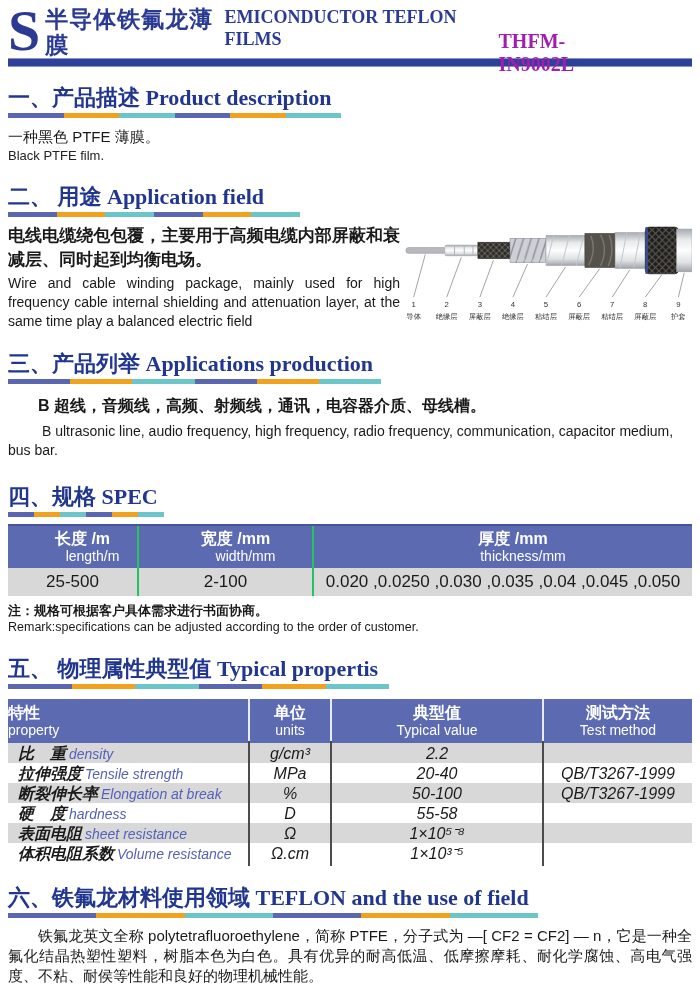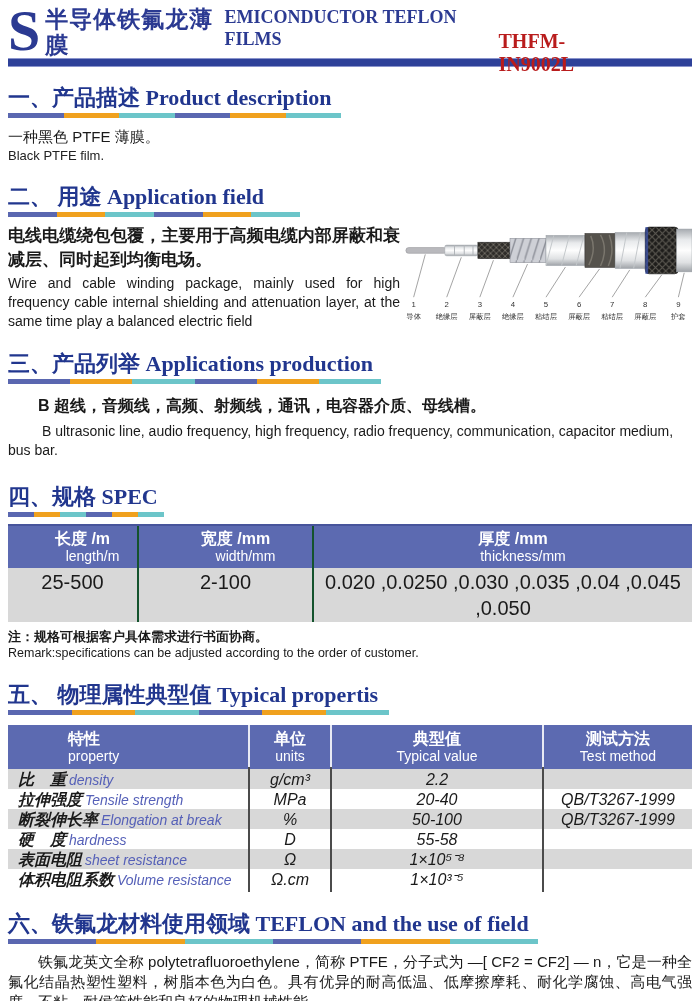--- a/index.html
+++ b/index.html
@@ -9,21 +9,21 @@
     font-family:"Liberation Sans", sans-serif; color:#1a1a1a;
     padding:0 8px; position:relative;
   }
   
   .hdr { display:flex; justify-content:space-between; align-items:flex-start; padding-top:6px; height:54px; }
   .brand { display:flex; align-items:flex-start; }
   .logo-s { font-family:"Liberation Serif", serif; font-weight:bold; font-size:58px; line-height:50px; color:#2b3a92; margin-right:5px; }
   .brand-txt { display:flex; flex-direction:row; justify-content:flex-end; height:52px; }
   .brand-zh { font-size:23px; font-weight:bold; color:#2b3a92; line-height:26px; letter-spacing:1px; }
   .brand-en { font-family:"Liberation Serif", serif; font-size:18px; font-weight:bold; color:#2b3a92; line-height:22px; }
-  .model { font-family:"Liberation Serif", serif; font-size:20px; font-weight:bold; color:#b91c1c; margin:24px 60px 0 0; }
+  .model { font-family:"Liberation Serif", serif; font-size:20px; font-weight:bold; color:#a21caf; margin:24px 60px 0 0; }
   .topbar { height:9px; background:#2e4199; border-top:1px solid #8a94cc; border-bottom:1px solid #8a94cc; margin-top:4px; }
   
   .sec-title { font-family:"Liberation Serif", serif; font-weight:bold; color:#21368e; font-size:22px; line-height:26px; }
   .rule { height:5px; display:flex; margin-top:2px; }
   .rule span { flex:1; }
   .rule .a { background:#5a67b0; } .rule .b { background:#f0a11e; } .rule .c { background:#6cc5c9; }
   
   .zh15 { font-size:15px; line-height:21px; margin-top:8px; }
   .en13 { font-size:13px; line-height:17px; color:#222; }
   .sec2-wrap { display:flex; }
@@ -33,23 +33,23 @@
   .diagram { width:292px; margin-top:-14px; }
   .s3-zh { font-size:16px; font-weight:600; line-height:22px; margin-top:11px; text-indent:30px; }
   .s3-en { font-size:14px; line-height:19px; margin-top:5px; text-indent:34px; }
   
   .spec { margin-top:7px; }
   .spec-hrow { display:flex; background:#5c6ab1; color:#fff; text-align:center; border-top:2px solid #47549b; }
   .spec-hrow .cell { padding:3px 0 4px; }
   .spec-hzh { font-size:16px; font-weight:bold; line-height:19px;padding-left:20px; }
   .spec-hen { font-size:14px; line-height:16px; font-weight:normal;padding-left:40px; }
   .spec-vrow { display:flex; background:#d8d8d8; text-align:center; }
-  .spec-vrow .cell { font-size:20px; line-height:26px; padding:1px 9px; }
+  .spec-vrow .cell { font-size:17px; line-height:26px; padding:1px 9px; }
   .sc1 { width:129px; } .sc2 { width:175px; } .sc3 { width:380px; }
-  .spec .cell + .cell { border-left:2px solid #14532d; }
+  .spec .cell + .cell { border-left:2px solid #22c55e; }
   .note-zh { font-size:13px; font-weight:bold; margin-top:6px; }
   .note-en { font-size:12.5px; }
   
   .pt { margin-top:10px; }
   .pt-hrow { display:flex; background:#5c6ab1; color:#fff; text-align:center; }
   .pt-hrow .cell { padding:4px 0 5px; }
   .pt-hzh { font-size:16px; font-weight:bold; line-height:19px; }
   .pt-hen { font-size:14px; line-height:16px; }
   .pt-row { display:flex; align-items:center; height:20px;font-style:italic; }
   .pt-row:nth-child(even) { background:#d8d8d8; }
@@ -247,21 +247,21 @@
     <div class="rule" style="width:381px">
         <span class="a"></span>
         <span class="b"></span>
         <span class="c"></span>
         <span class="a"></span>
         <span class="b"></span>
         <span class="c"></span>
       </div>
     <div class="pt">
       <div class="pt-hrow">
-        <div class="cell pc1" style="text-align:left;padding-left:60px">
+        <div class="cell pc1" style="text-align:left;">
           <div class="pt-hzh">特性</div>
           <div class="pt-hen">property</div>
         </div>
         <div class="cell pc2">
           <div class="pt-hzh">单位</div>
           <div class="pt-hen">units</div>
         </div>
         <div class="cell pc3">
           <div class="pt-hzh">典型值</div>
           <div class="pt-hen">Typical value</div>

